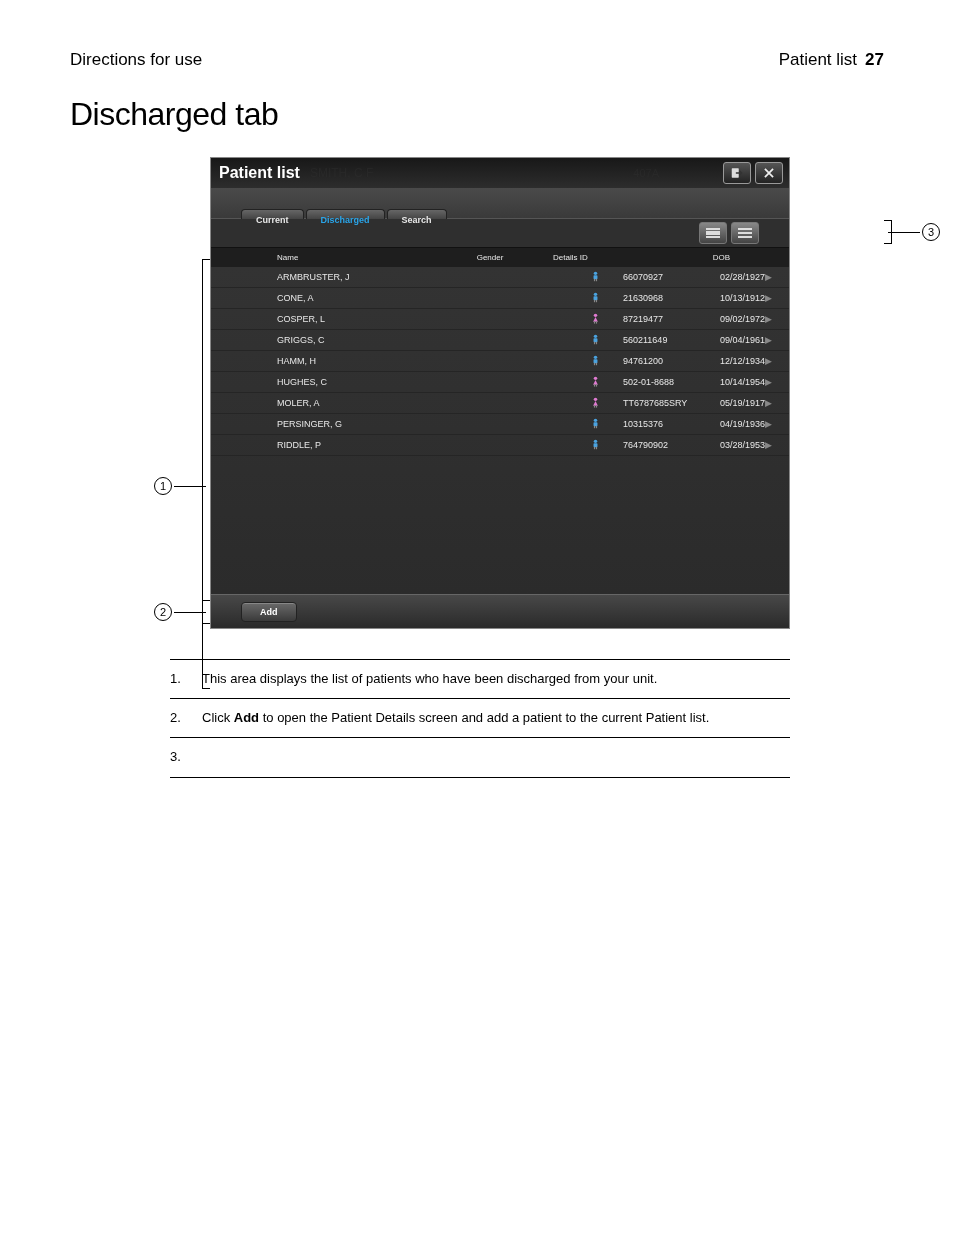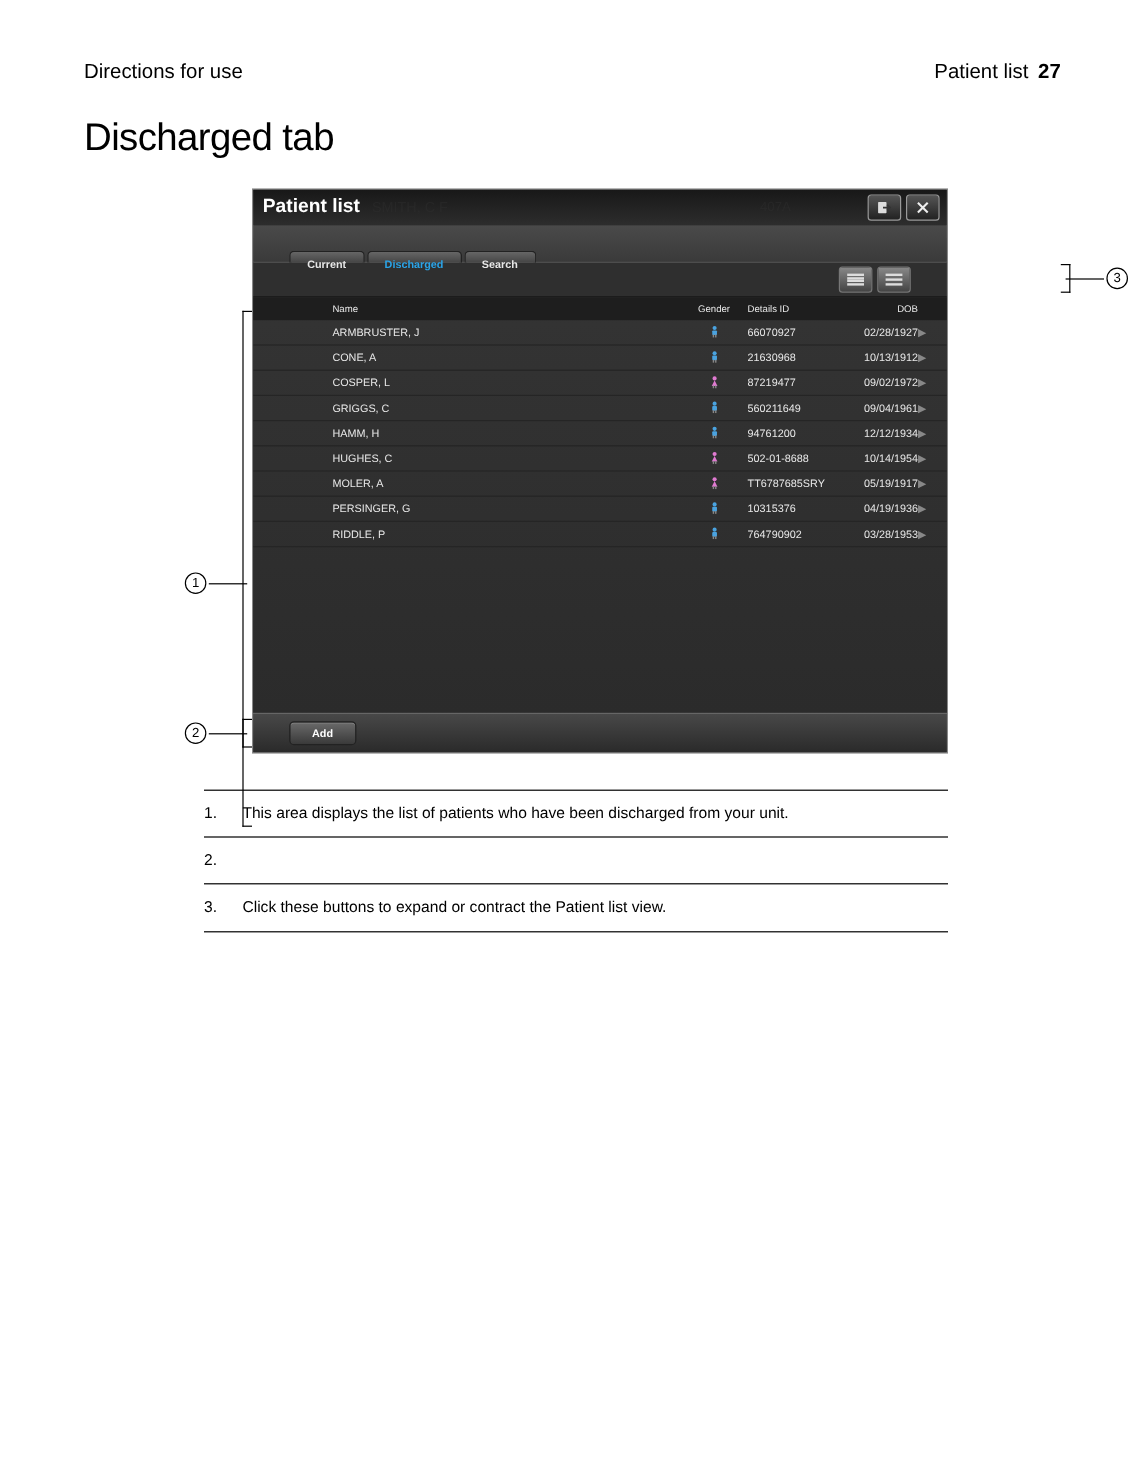--- a/index.html
+++ b/index.html
@@ -141,20 +141,21 @@
     .table-area {
       background: #303030;
       color: #e8e8e8;
       font-size: 9px;
     }
     .thead {
       background: #1e1e1e;
       display: flex;
       padding: 5px 10px 5px 66px;
       font-size: 8px;
+      gap: 35px;
     }
     .col-name { flex: 1; }
     .col-gender { width: 40px; text-align: center; }
     .col-pid { width: 80px; padding-left: 8px; }
     .col-dob { width: 70px; text-align: right; }
     .col-chev { width: 14px; }
     .trow {
       display: flex;
       align-items: center;
       padding: 4px 10px 4px 66px;
@@ -497,18 +498,18 @@
 
 </div>
 
 <div class="legend" id="legend">
     <div class="legend-row">
       <div class="legend-num">1.</div>
       <div class="legend-text">This area displays the list of patients who have been discharged from your unit.</div>
     </div>
     <div class="legend-row">
       <div class="legend-num">2.</div>
+      <div class="legend-text">Click <strong>Add</strong> to open the Patient Details screen and add a patient to the current Patient list.</div>
     </div>
     <div class="legend-row">
       <div class="legend-num">3.</div>
-      <div class="legend-text">Click these buttons to expand or contract the Patient list view.</div>
     </div>
   </div>
 
 </body></html>

